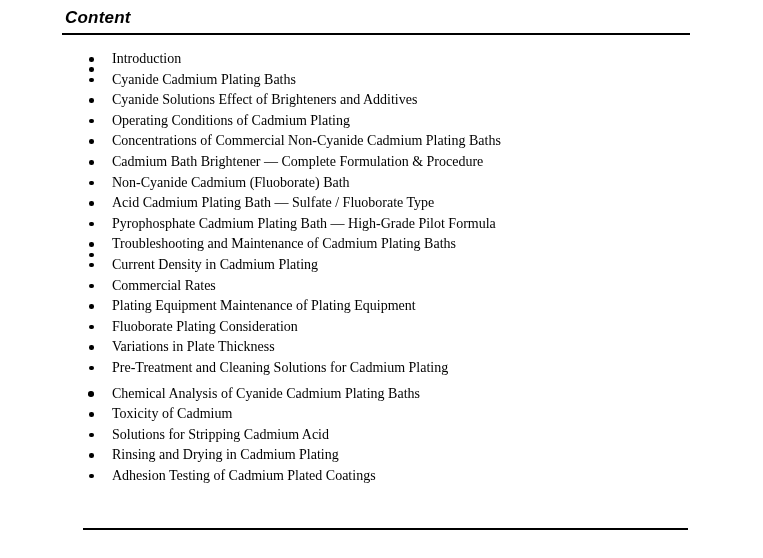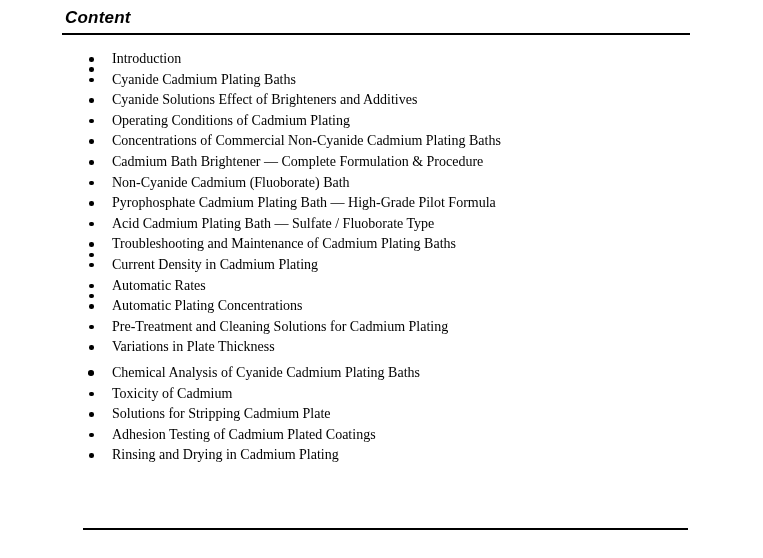--- a/index.html
+++ b/index.html
@@ -91,31 +91,31 @@
 
   <ul class="toc">
       <li><span class="bullet"></span><span>Introduction</span></li>
       <li><span class="bullet"></span></li>
       <li><span class="bullet"></span><span>Cyanide Cadmium Plating Baths</span></li>
       <li><span class="bullet"></span><span>Cyanide Solutions Effect of Brighteners and Additives</span></li>
       <li><span class="bullet"></span><span>Operating Conditions of Cadmium Plating</span></li>
       <li><span class="bullet"></span><span>Concentrations of Commercial Non-Cyanide Cadmium Plating Baths</span></li>
       <li><span class="bullet"></span><span>Cadmium Bath Brightener — Complete Formulation &amp; Procedure</span></li>
       <li><span class="bullet"></span><span>Non-Cyanide Cadmium (Fluoborate) Bath</span></li>
+      <li><span class="bullet"></span><span>Acid Cadmium Plating Bath — Sulfate / Fluoborate Type</span></li>
       <li><span class="bullet"></span><span>Pyrophosphate Cadmium Plating Bath — High-Grade Pilot Formula</span></li>
-      <li><span class="bullet"></span><span>Acid Cadmium Plating Bath — Sulfate / Fluoborate Type</span></li>
       <li><span class="bullet"></span><span>Troubleshooting and Maintenance of Cadmium Plating Baths</span></li>
       <li><span class="bullet"></span></li>
       <li><span class="bullet"></span><span>Current Density in Cadmium Plating</span></li>
-      <li><span class="bullet"></span><span>Automatic Rates</span></li>
-      <li><span class="bullet"></span></li>
-      <li><span class="bullet"></span><span>Automatic Plating Concentrations</span></li>
+      <li><span class="bullet"></span><span>Commercial Rates</span></li>
+      <li><span class="bullet"></span><span>Plating Equipment Maintenance of Plating Equipment</span></li>
+      <li><span class="bullet"></span><span>Fluoborate Plating Consideration</span></li>
+      <li><span class="bullet"></span><span>Variations in Plate Thickness</span></li>
       <li><span class="bullet"></span><span>Pre-Treatment and Cleaning Solutions for Cadmium Plating</span></li>
-      <li><span class="bullet"></span><span>Variations in Plate Thickness</span></li>
       <li class="section-break"><span class="bullet big"></span><span>Chemical Analysis of Cyanide Cadmium Plating Baths</span></li>
       <li><span class="bullet"></span><span>Toxicity of Cadmium</span></li>
-      <li><span class="bullet"></span><span>Solutions for Stripping Cadmium Plate</span></li>
+      <li><span class="bullet"></span><span>Solutions for Stripping Cadmium Acid</span></li>
+      <li><span class="bullet"></span><span>Rinsing and Drying in Cadmium Plating</span></li>
       <li><span class="bullet"></span><span>Adhesion Testing of Cadmium Plated Coatings</span></li>
-      <li><span class="bullet"></span><span>Rinsing and Drying in Cadmium Plating</span></li>
     </ul>
 
   <div class="rule rule-bottom"></div>
 </div>
 
 </body></html>

